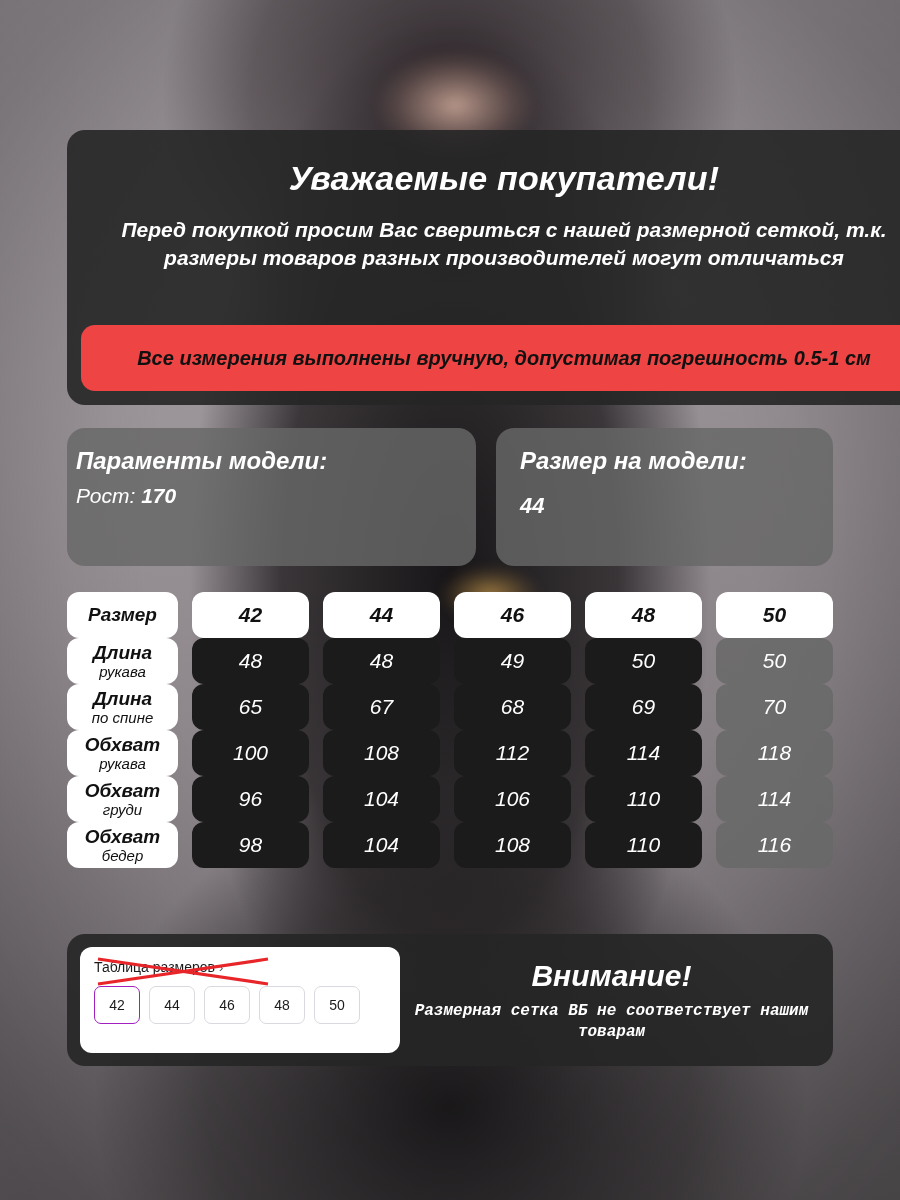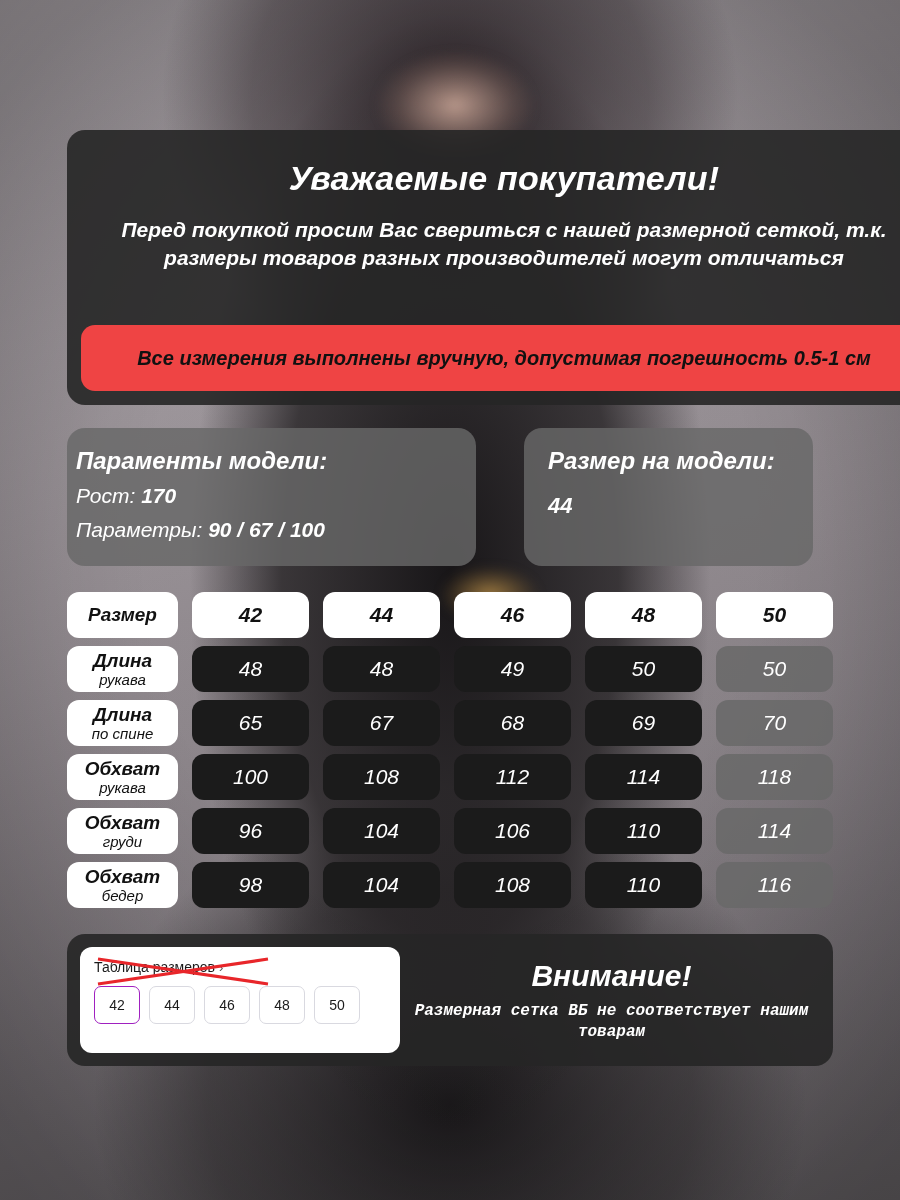--- a/index.html
+++ b/index.html
@@ -90,21 +90,21 @@
     font-style: italic;
     line-height: 40px;
   }
 
   
   #model-params-panel {
     left: 67px; top: 428px; width: 409px; height: 138px;
     padding: 17px 9px;
   }
   #model-size-panel {
-    left: 524px; top: 428px; width: 289px; height: 138px;
+    left: 496px; top: 428px; width: 337px; height: 138px;
     padding: 17px 24px;
   }
   .mi-title {
     font-size: 24px;
     font-weight: bold;
     font-style: italic;
     line-height: 32px;
   }
   .mi-row {
     font-size: 21px;
@@ -122,21 +122,20 @@
   }
 
   
   #size-table {
     position: absolute;
     left: 67px; top: 592px; width: 766px;
   }
   .trow {
     display: flex;
     gap: 14px;
-    margin-bottom: 8px;
   }
   .th-label {
     width: 111px;
     flex: 0 0 111px;
     background: #ffffff;
     color: #111111;
     border-radius: 12px;
     display: flex;
     flex-direction: column;
     align-items: center;
@@ -254,24 +253,20 @@
   <div id="header-sub">Перед покупкой просим Вас свериться с нашей размерной сеткой, т.к. размеры товаров разных производителей могут отличаться</div>
   <div id="header-note">Все измерения выполнены вручную, допустимая погрешность 0.5-1 см</div>
 </div>
 
 <div class="panel panel-grey" id="model-params-panel">
   <div class="mi-title">Параменты модели:</div>
   <div class="mi-row">
     <span>Рост:</span>
     <b>170</b>
   </div>
-  <div class="mi-row">
-    <span>Параметры:</span>
-    <b>90 / 67 / 100</b>
-  </div>
 </div>
 
 <div class="panel panel-grey" id="model-size-panel">
   <div class="mi-title">Размер на модели:</div>
   <div id="model-size-value">44</div>
 </div>
 
 <div id="size-table">
 
   <div class="trow head">

